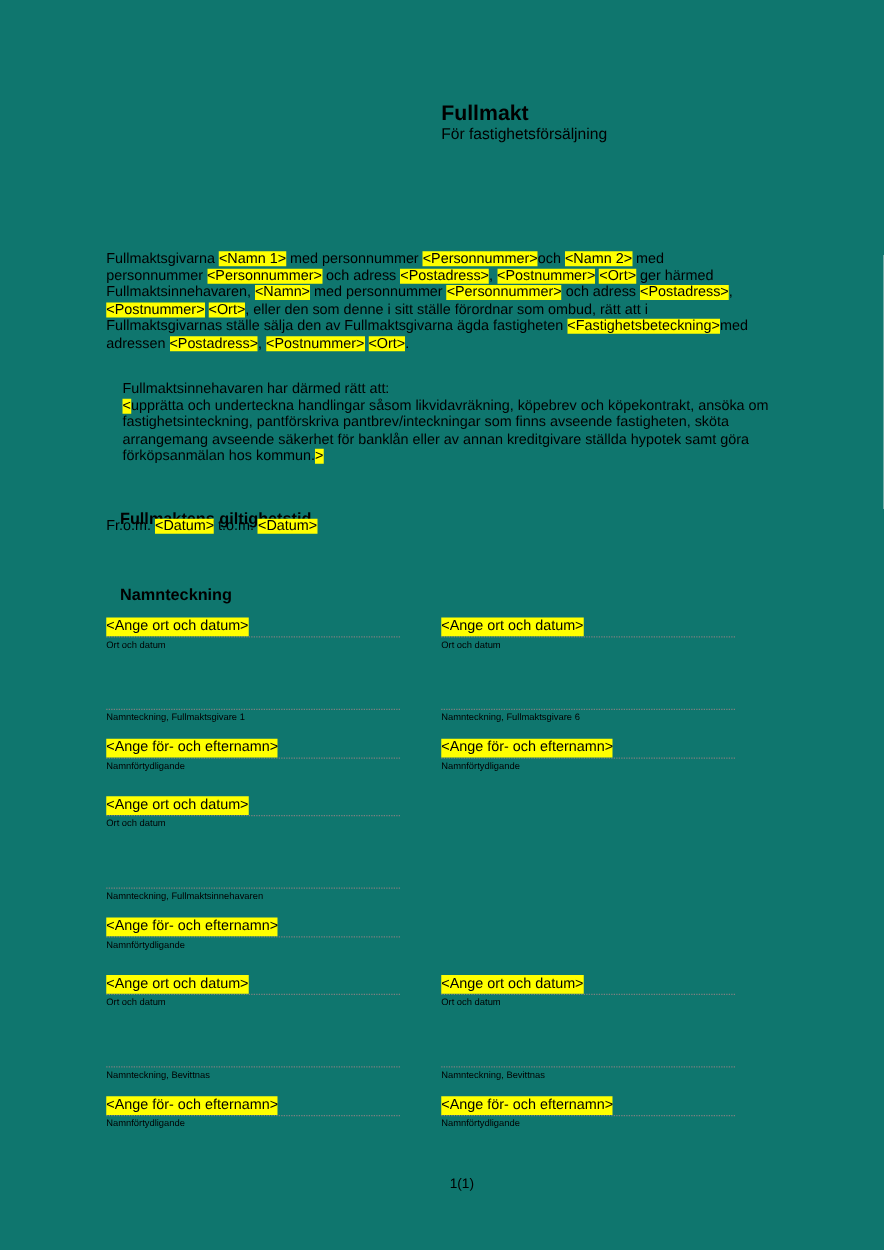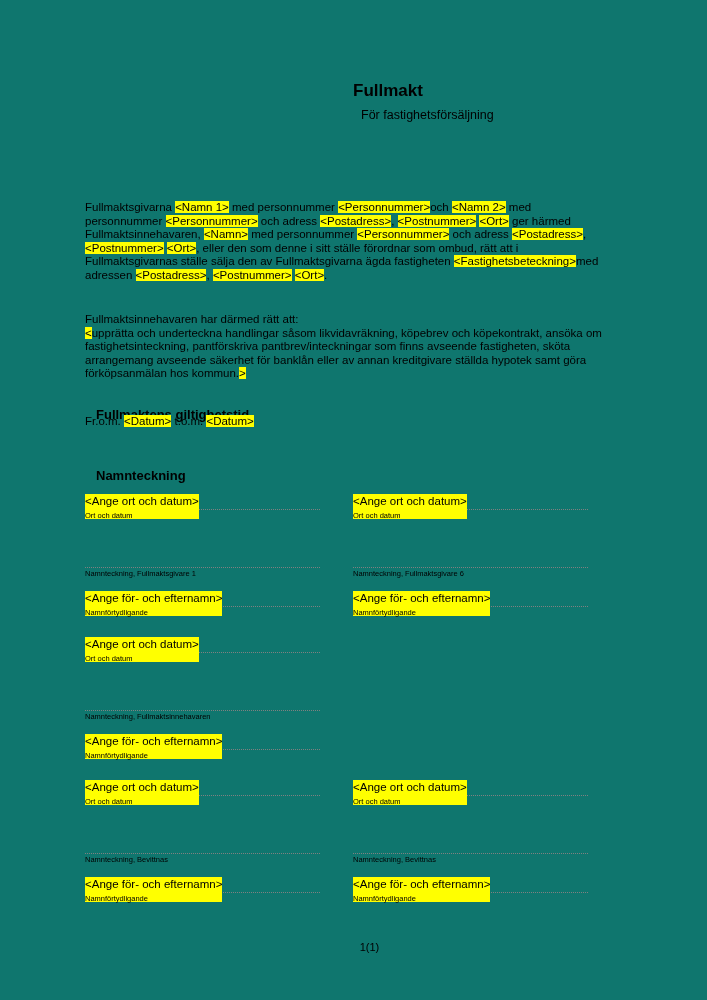--- a/index.html
+++ b/index.html
@@ -7,45 +7,45 @@
     position:relative;
     width:707px; height:1000px;
     margin:0 auto;
     background:#0f766e;
     font-family:"Liberation Sans", sans-serif;
     color:#000000;
     overflow:hidden;
   }
   .title-block { position:absolute; left:353px; top:81px; }
   .doc-title { font-size:17px; font-weight:bold; line-height:19px; margin:0; }
-  .doc-subtitle { font-size:12.5px; line-height:15px; margin:8px; }
+  .doc-subtitle { font-size:12.5px; line-height:15px; margin:0; }
 
   .bodytext { font-size:11.5px; line-height:13.5px; }
   .intro { position:absolute; left:85px; top:201px; width:560px; }
-  .rights { position:absolute; left:85px; top:305px; width:560px;margin-top:8px; }
+  .rights { position:absolute; left:98px; top:305px; width:560px; }
   .rights .lead { display:block; }
 
   .hl { background:#ffff00; }
 
   .section-heading { font-size:13px; font-weight:bold; margin:11px; }
   .validity-heading { position:absolute; left:85px; top:396px; }
   .validity-line { position:absolute; left:85px; top:415px; width:400px; }
   .signatures-heading { position:absolute; left:85px; top:457px; }
 
   .sig-block { position:absolute; left:85px; display:flex; gap:33px; }
   .sig-block-0 { top:494px; }
   .sig-block-1 { top:637px; }
   .sig-block-2 { top:780px; }
   .sig-col { width:235px; }
   .field {
     height:15px; line-height:15px;
     border-bottom:1px dotted #808080;
     font-size:11.5px; white-space:nowrap;
   }
-  .field .hl { display:inline-block; height:25px; }
+  .field .hl { display:inline-block; height:15px; }
   .slabel { font-size:7.5px; line-height:9px; margin-top:1px; }
   .sigspace { height:47px; }
   .signline { border-bottom:1px dotted #808080; height:0; }
   .field.name { margin-top:13px; }
 
   .page-number {
     position:absolute; left:16px; top:941px; width:707px;
     text-align:center; font-size:11px;
   }
 </style>

